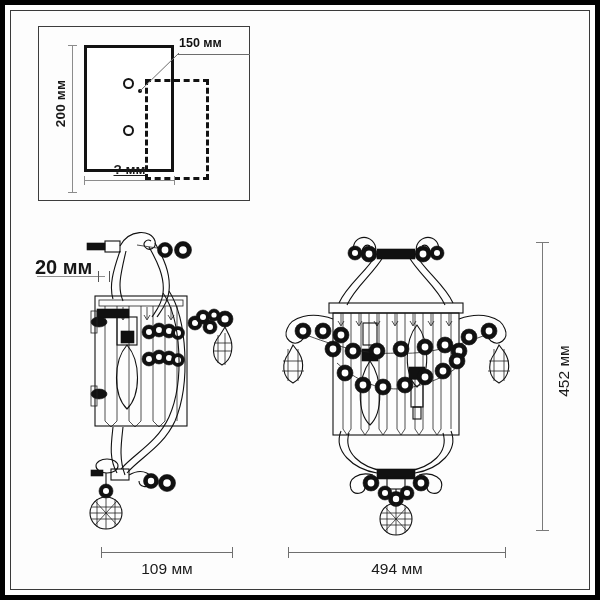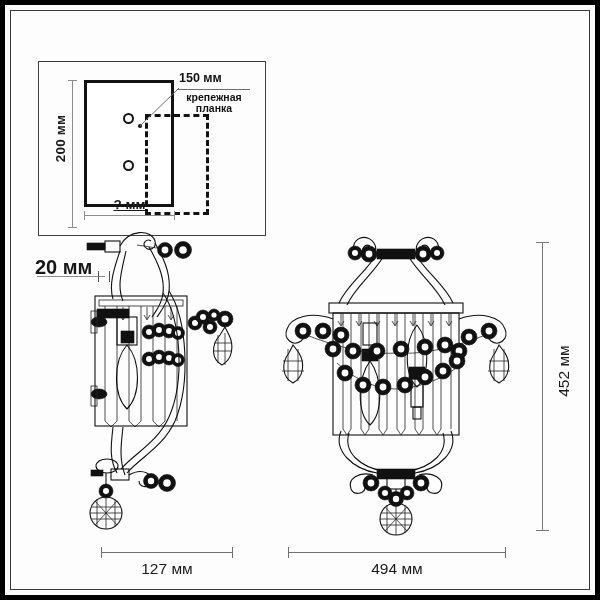--- a/index.html
+++ b/index.html
@@ -22,25 +22,24 @@
     left:5px;top:5px;right:5px;bottom:5px;
     border:1px solid #3a3a3a;
     box-sizing:border-box;
     background:#fdfdfd;
     pointer-events:none;
   }
   
   #mount-panel{
     position:absolute;
     left:33px;top:21px;
-    width:228px;height:175px;
+    width:212px;height:175px;
     border:1.5px solid #3d3d3d;
     box-sizing:border-box;
     background:#fdfdfd;
-    margin-top:35px;
   }
   .plate-solid{
     position:absolute;
     left:45px;top:18px;
     width:90px;height:127px;
     border:3px solid #121212;
     box-sizing:border-box;
     background:#ffffff;
   }
   .plate-dashed{
@@ -173,24 +172,20 @@
     <div class="hole h1"></div>
     <div class="hole h2"></div>
     <div class="leader-dot"></div>
 
     <svg class="callout-svg">
       <line x1="101" y1="64" x2="140" y2="26" stroke="#6d6d6d" stroke-width="1"></line>
     </svg>
 
     <div class="callout-150">150 мм</div>
     <div class="callout-underline"></div>
-    <div class="callout-sub">
-      <div>крепежная</div>
-      <div>планка</div>
-    </div>
 
     <div class="dim-200-line"></div>
     <div class="dim-200-tick-t"></div>
     <div class="dim-200-tick-b"></div>
     <div class="dim-200-label">200 мм</div>
 
     <div class="dim-q-line"></div>
     <div class="dim-q-tick-l"></div>
     <div class="dim-q-tick-r"></div>
     <div class="dim-q-label">? мм</div>
@@ -478,21 +473,21 @@
           <path class="ln-thin" d="M108 280 L130 304 M130 280 L108 304"></path>
         </g>
       </g>
     </svg>
   </div>
 
   <div class="hdim" id="dim-189">
     <div class="bar" style="width:132px"></div>
     <div class="tl"></div>
     <div class="tr"></div>
-    <div class="txt">127 мм</div>
+    <div class="txt">109 мм</div>
   </div>
 
   <div class="hdim" id="dim-332">
     <div class="bar" style="width:218px"></div>
     <div class="tl"></div>
     <div class="tr"></div>
     <div class="txt">494 мм</div>
   </div>
 
   <div id="dim-452">

